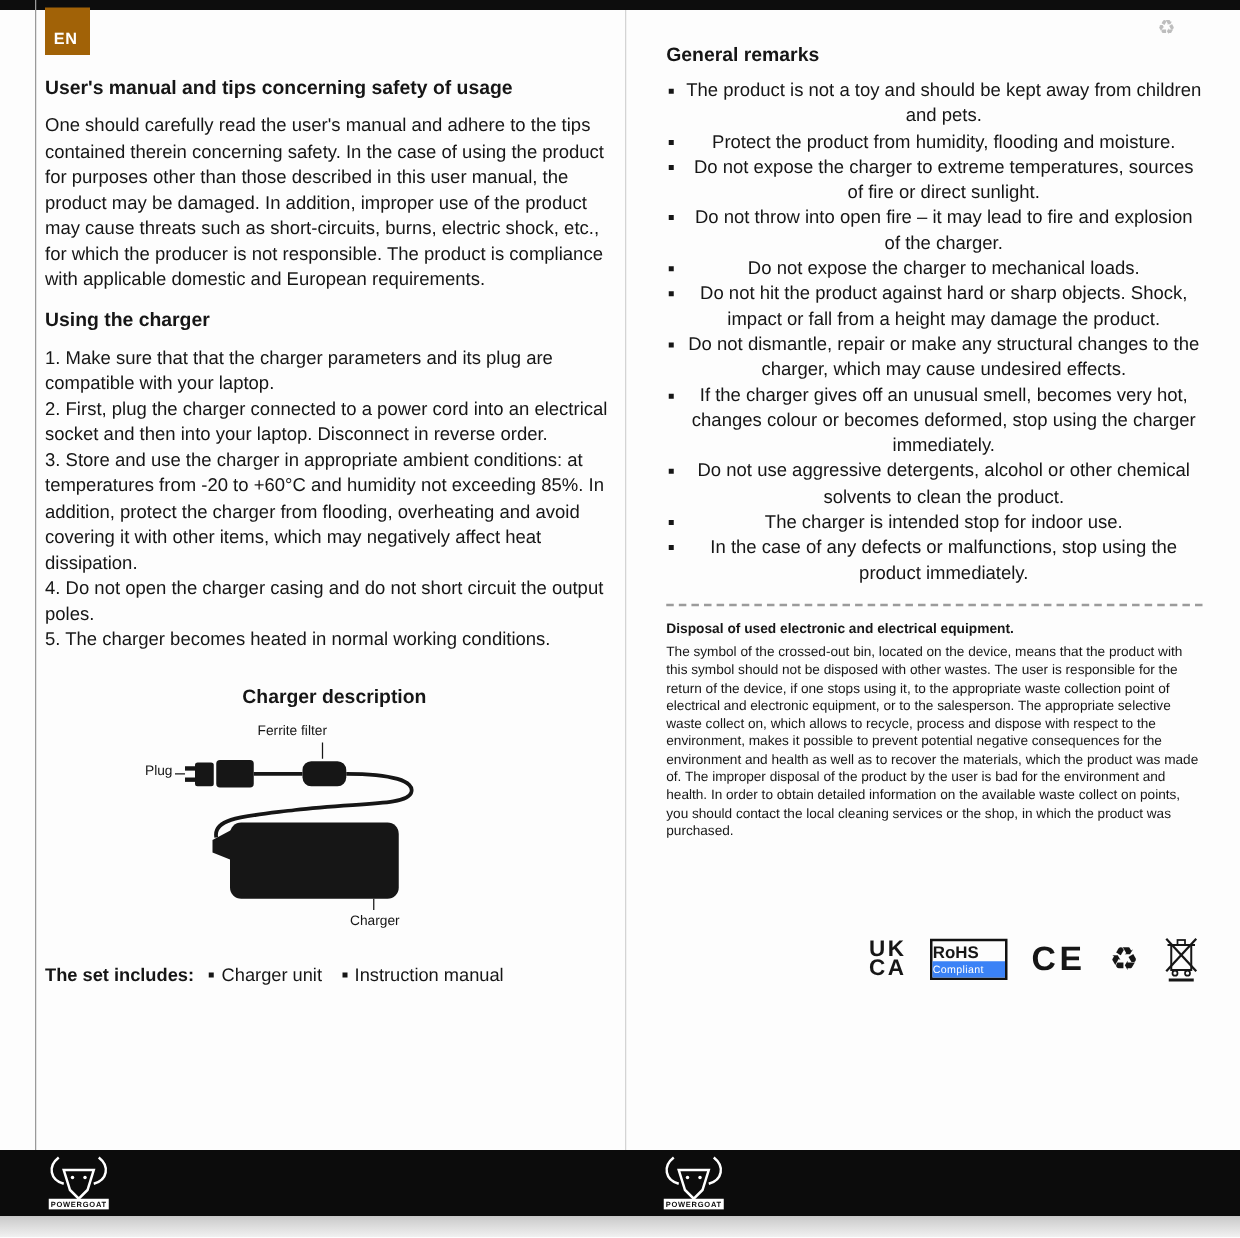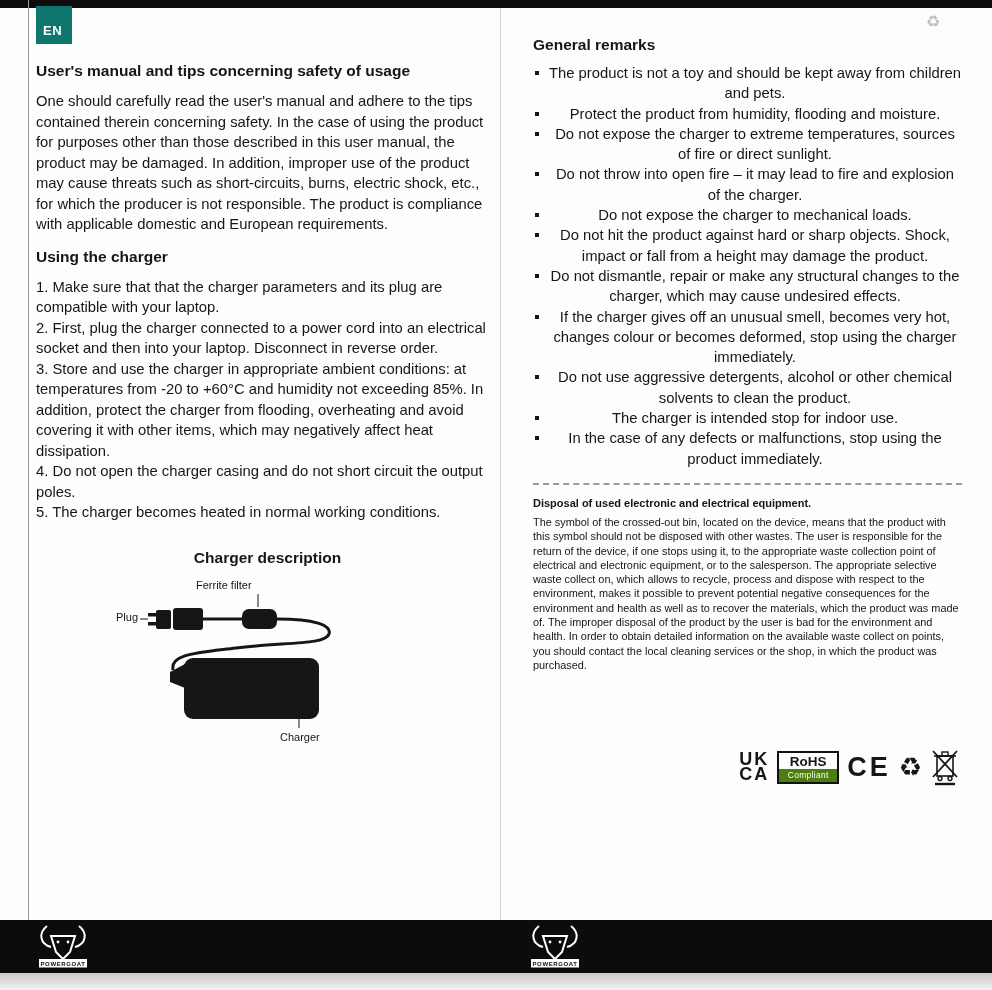--- a/index.html
+++ b/index.html
@@ -4,51 +4,51 @@
 <style>
   html,body{margin:0;padding:0;background:#ffffff;}
   body{font-family:"Liberation Sans", sans-serif;color:#161616;}
   .page{position:relative;width:992px;height:990px;background:#fdfdfd;overflow:hidden;}
 
   .top-strip{position:absolute;top:0;left:0;width:992px;height:8px;background:#0d0d0d;}
   .edge-left{position:absolute;top:0;left:28px;width:1px;height:922px;background:#9a9a9a;}
   .center-crease{position:absolute;top:8px;left:500px;width:1px;height:912px;background:#d4d4d4;}
   .print-mark{position:absolute;left:926px;top:12px;font-size:16px;color:#bdbdbd;}
 
-  .en-badge{position:absolute;top:6px;left:36px;width:36px;height:38px;background:#0f766e;color:#ffffff;
+  .en-badge{position:absolute;top:6px;left:36px;width:36px;height:38px;background:#a16207;color:#ffffff;
     font-weight:bold;font-size:13px;display:flex;align-items:flex-end;padding:0 0 6px 7px;box-sizing:border-box;letter-spacing:.5px;}
 
   .col-left{position:absolute;left:36px;top:62px;width:463px;}
   .col-right{position:absolute;left:533px;top:36px;width:429px;}
 
   h2.section{font-size:15.5px;font-weight:bold;margin:0 0 11px;}
   p.body{font-size:14.8px;line-height:20.5px;margin:0 0 13px;}
   p.step{font-size:14.8px;line-height:20.5px;margin:0;}
   h2.mid{font-size:15.5px;font-weight:bold;margin:7px 0 11px;}
   h2.desc{font-size:15.5px;font-weight:bold;margin:26px 0 2px;text-align:center;}
 
   ul.remarks{list-style:none;margin:9px 0 0;padding:0;text-align:center;}
   ul.remarks li{position:relative;padding-left:15px;font-size:14.8px;line-height:20.3px;margin:0;}
   ul.remarks li::before{content:"";position:absolute;left:2px;top:8px;width:4px;height:4px;background:#161616;}
 
   .dashed-divider{border:0;border-top:2px dashed #9b9b9b;margin:14px 0 12px;}
   .disposal-title{font-size:11px;font-weight:bold;margin:0 0 6px;}
   .disposal-text{font-size:10.9px;line-height:14.3px;margin:0;}
 
-  .marks{display:flex;align-items:center;gap:8px;justify-content:flex-end;margin-top:76px;padding-right:2px;}
+  .marks{display:flex;align-items:center;gap:19px;justify-content:flex-end;margin-top:76px;padding-right:2px;}
   .ukca{font-weight:bold;font-size:18px;line-height:15px;letter-spacing:2px;}
-  .rohs{border:2px solid #111;width:58px;text-align:center;}
+  .rohs{border:2px solid #111;width:58px;text-align:left;}
   .rohs-top{font-weight:bold;font-size:13.5px;padding:1px 0 0;}
-  .rohs-bottom{background:#4d7c0f;color:#fff;font-size:8.5px;padding:1px 0 2px;letter-spacing:.3px;}
+  .rohs-bottom{background:#3b82f6;color:#fff;font-size:8.5px;padding:1px 0 2px;letter-spacing:.3px;}
   .ce{font-size:27px;font-weight:bold;letter-spacing:3px;}
   .recycle{font-size:26px;line-height:1;}
 
   .diagram{position:relative;height:188px;margin:2px 0 6px;}
   .diagram .lbl{position:absolute;font-size:11px;color:#161616;}
-  .lbl-ferrite{left:160px;top:10px;}
+  .lbl-ferrite{left:170px;top:10px;}
   .lbl-plug{left:80px;top:42px;}
   .lbl-charger{left:244px;top:162px;}
 
   .set-row{margin-top:16px;font-size:14.6px;}
   .set-label{font-weight:bold;margin-right:8px;}
   .set-item{margin-right:12px;white-space:nowrap;}
   .sq{display:inline-block;width:4px;height:4px;background:#161616;vertical-align:3px;margin-right:6px;}
 
   .bottom-band{position:absolute;left:0;top:920px;width:992px;height:53px;background:#0c0c0c;}
   .goat-logo{position:absolute;top:3px;width:58px;height:47px;}
@@ -106,20 +106,25 @@
 
         <polygon points="134,103 149,95 149,119 134,113" fill="#161616"></polygon>
 
         <rect x="148" y="89" width="135" height="61" rx="9" fill="#161616"></rect>
       </svg>
       <div class="lbl lbl-ferrite">Ferrite filter</div>
       <div class="lbl lbl-plug">Plug</div>
       <div class="lbl lbl-charger">Charger</div>
     </div>
 
+    <div class="set-row">
+      <span class="set-label">The set includes:</span>
+      <span class="set-item"><span class="sq"></span><span>Charger unit</span></span>
+      <span class="set-item"><span class="sq"></span><span>Instruction manual</span></span>
+    </div>
   </div>
 
   <div class="col-right">
     <h2 class="section" style="margin-bottom:0;">General remarks</h2>
     <ul class="remarks">
       <li>The product is not a toy and should be kept away from children and pets.</li>
       <li>Protect the product from humidity, flooding and moisture.</li>
       <li>Do not expose the charger to extreme temperatures, sources of fire or direct sunlight.</li>
       <li>Do not throw into open fire – it may lead to fire and explosion of the charger.</li>
       <li>Do not expose the charger to mechanical loads.</li>

